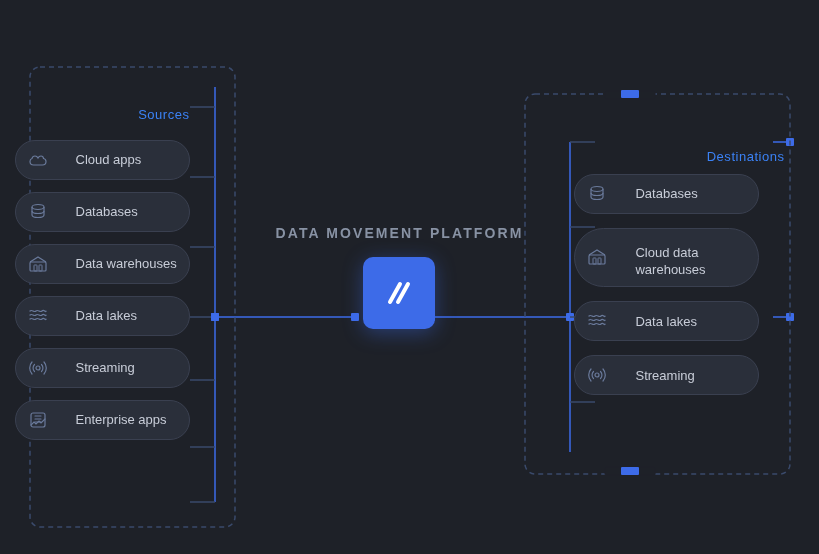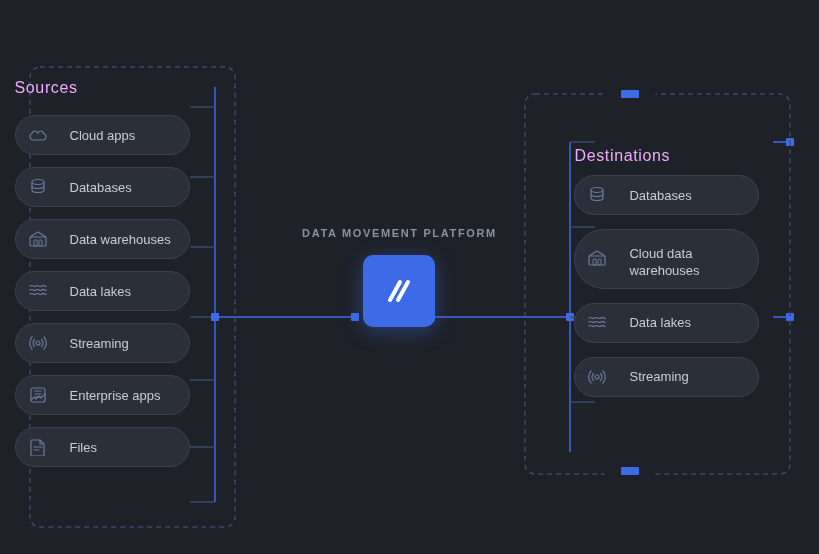--- a/index.html
+++ b/index.html
@@ -20,24 +20,24 @@
       width: 790px;
       height: 530px;
       position: relative;
       display: flex;
       align-items: center;
       justify-content: space-between;
     }
 
     
     .section-label {
-      font-size: 16px;
-      color: #f0abfc;
+      font-size: 13px;
+      color: #3b82f6;
       letter-spacing: 0.04em;
-      text-align: left;
+      text-align: right;
       margin-bottom: 10px;
     }
 
     
     .sources-col {
       display: flex;
       flex-direction: column;
       align-items: flex-start;
       width: 210px;
       position: relative;
@@ -51,21 +51,21 @@
       align-items: flex-start;
       width: 230px;
       position: relative;
       z-index: 2;
     }
 
     
     .pill {
       display: flex;
       align-items: center;
-      gap: 22px;
+      gap: 28px;
       background: #2a2f3a;
       border: 1.5px solid #3a4050;
       border-radius: 999px;
       padding: 9px 16px 9px 12px;
       margin-bottom: 12px;
       font-size: 13px;
       color: #c8cdd8;
       width: 175px;
       white-space: nowrap;
     }
@@ -87,21 +87,21 @@
     
     .platform-center {
       display: flex;
       flex-direction: column;
       align-items: center;
       position: relative;
       z-index: 3;
     }
 
     .platform-label {
-      font-size: 11px;
+      font-size: 14px;
       font-weight: 700;
       letter-spacing: 0.15em;
       color: #8892a4;
       text-align: center;
       margin-bottom: 16px;
     }
 
     .platform-box {
       width: 72px;
       height: 72px;
@@ -242,30 +242,20 @@
       <span class="pill-icon">
         <svg width="18" height="18" viewBox="0 0 18 18" fill="none">
           <rect x="2" y="2" width="14" height="14" rx="2" stroke="#6a7a9b" stroke-width="1.2"></rect>
           <path d="M6 8h6M6 11h6M6 5h6" stroke="#6a7a9b" stroke-width="1.2" stroke-linecap="round"></path>
           <path d="M2 14l3-3 2 2 3-3 2 2 4-4" stroke="#6a7a9b" stroke-width="1.1" stroke-linecap="round"></path>
         </svg>
       </span>
       <span>Enterprise apps</span>
     </div>
 
-    <div class="pill">
-      <span class="pill-icon">
-        <svg width="16" height="18" viewBox="0 0 16 18" fill="none">
-          <path d="M2 2h8l4 4v11a1 1 0 0 1-1 1H2a1 1 0 0 1-1-1V3a1 1 0 0 1 1-1z" stroke="#6a7a9b" stroke-width="1.2"></path>
-          <path d="M10 2v4h4" stroke="#6a7a9b" stroke-width="1.2"></path>
-          <path d="M4 9h8M4 12h5" stroke="#6a7a9b" stroke-width="1.2" stroke-linecap="round"></path>
-        </svg>
-      </span>
-      <span>Files</span>
-    </div>
   </div>
 
   <div class="platform-center">
     <div class="platform-label">DATA MOVEMENT PLATFORM</div>
     <div class="platform-box">
 
       <svg width="38" height="38" viewBox="0 0 38 38" fill="none">
         <path d="M10 28L20 10" stroke="white" stroke-width="4" stroke-linecap="round"></path>
         <path d="M18 28L28 10" stroke="white" stroke-width="4" stroke-linecap="round"></path>
       </svg>

